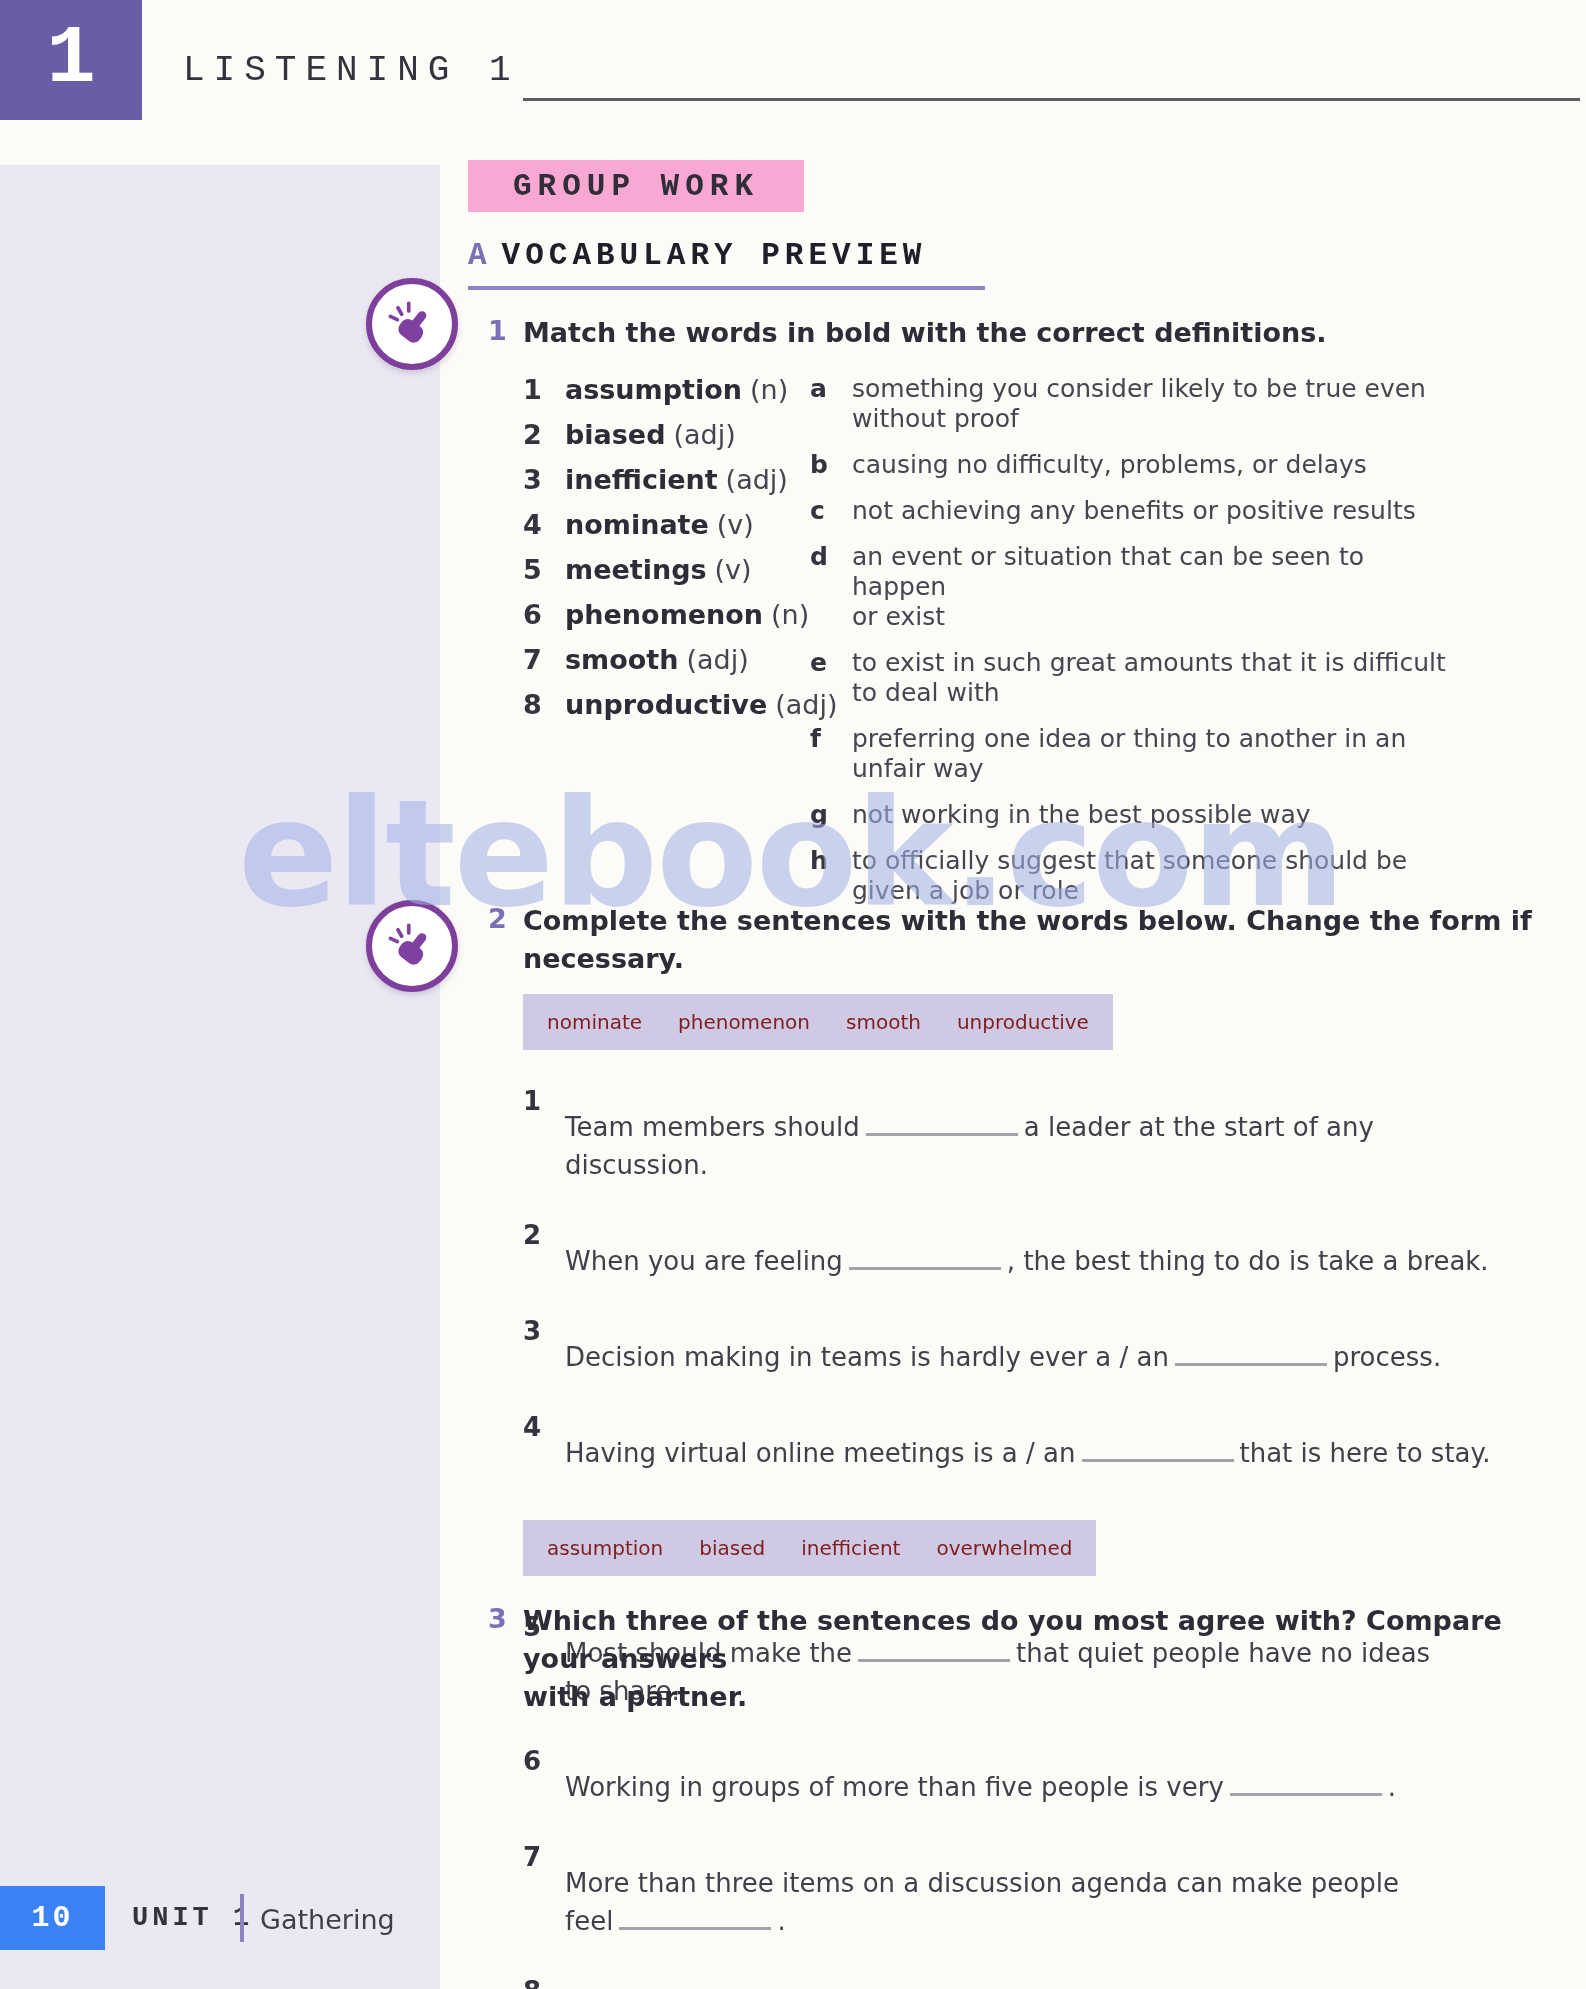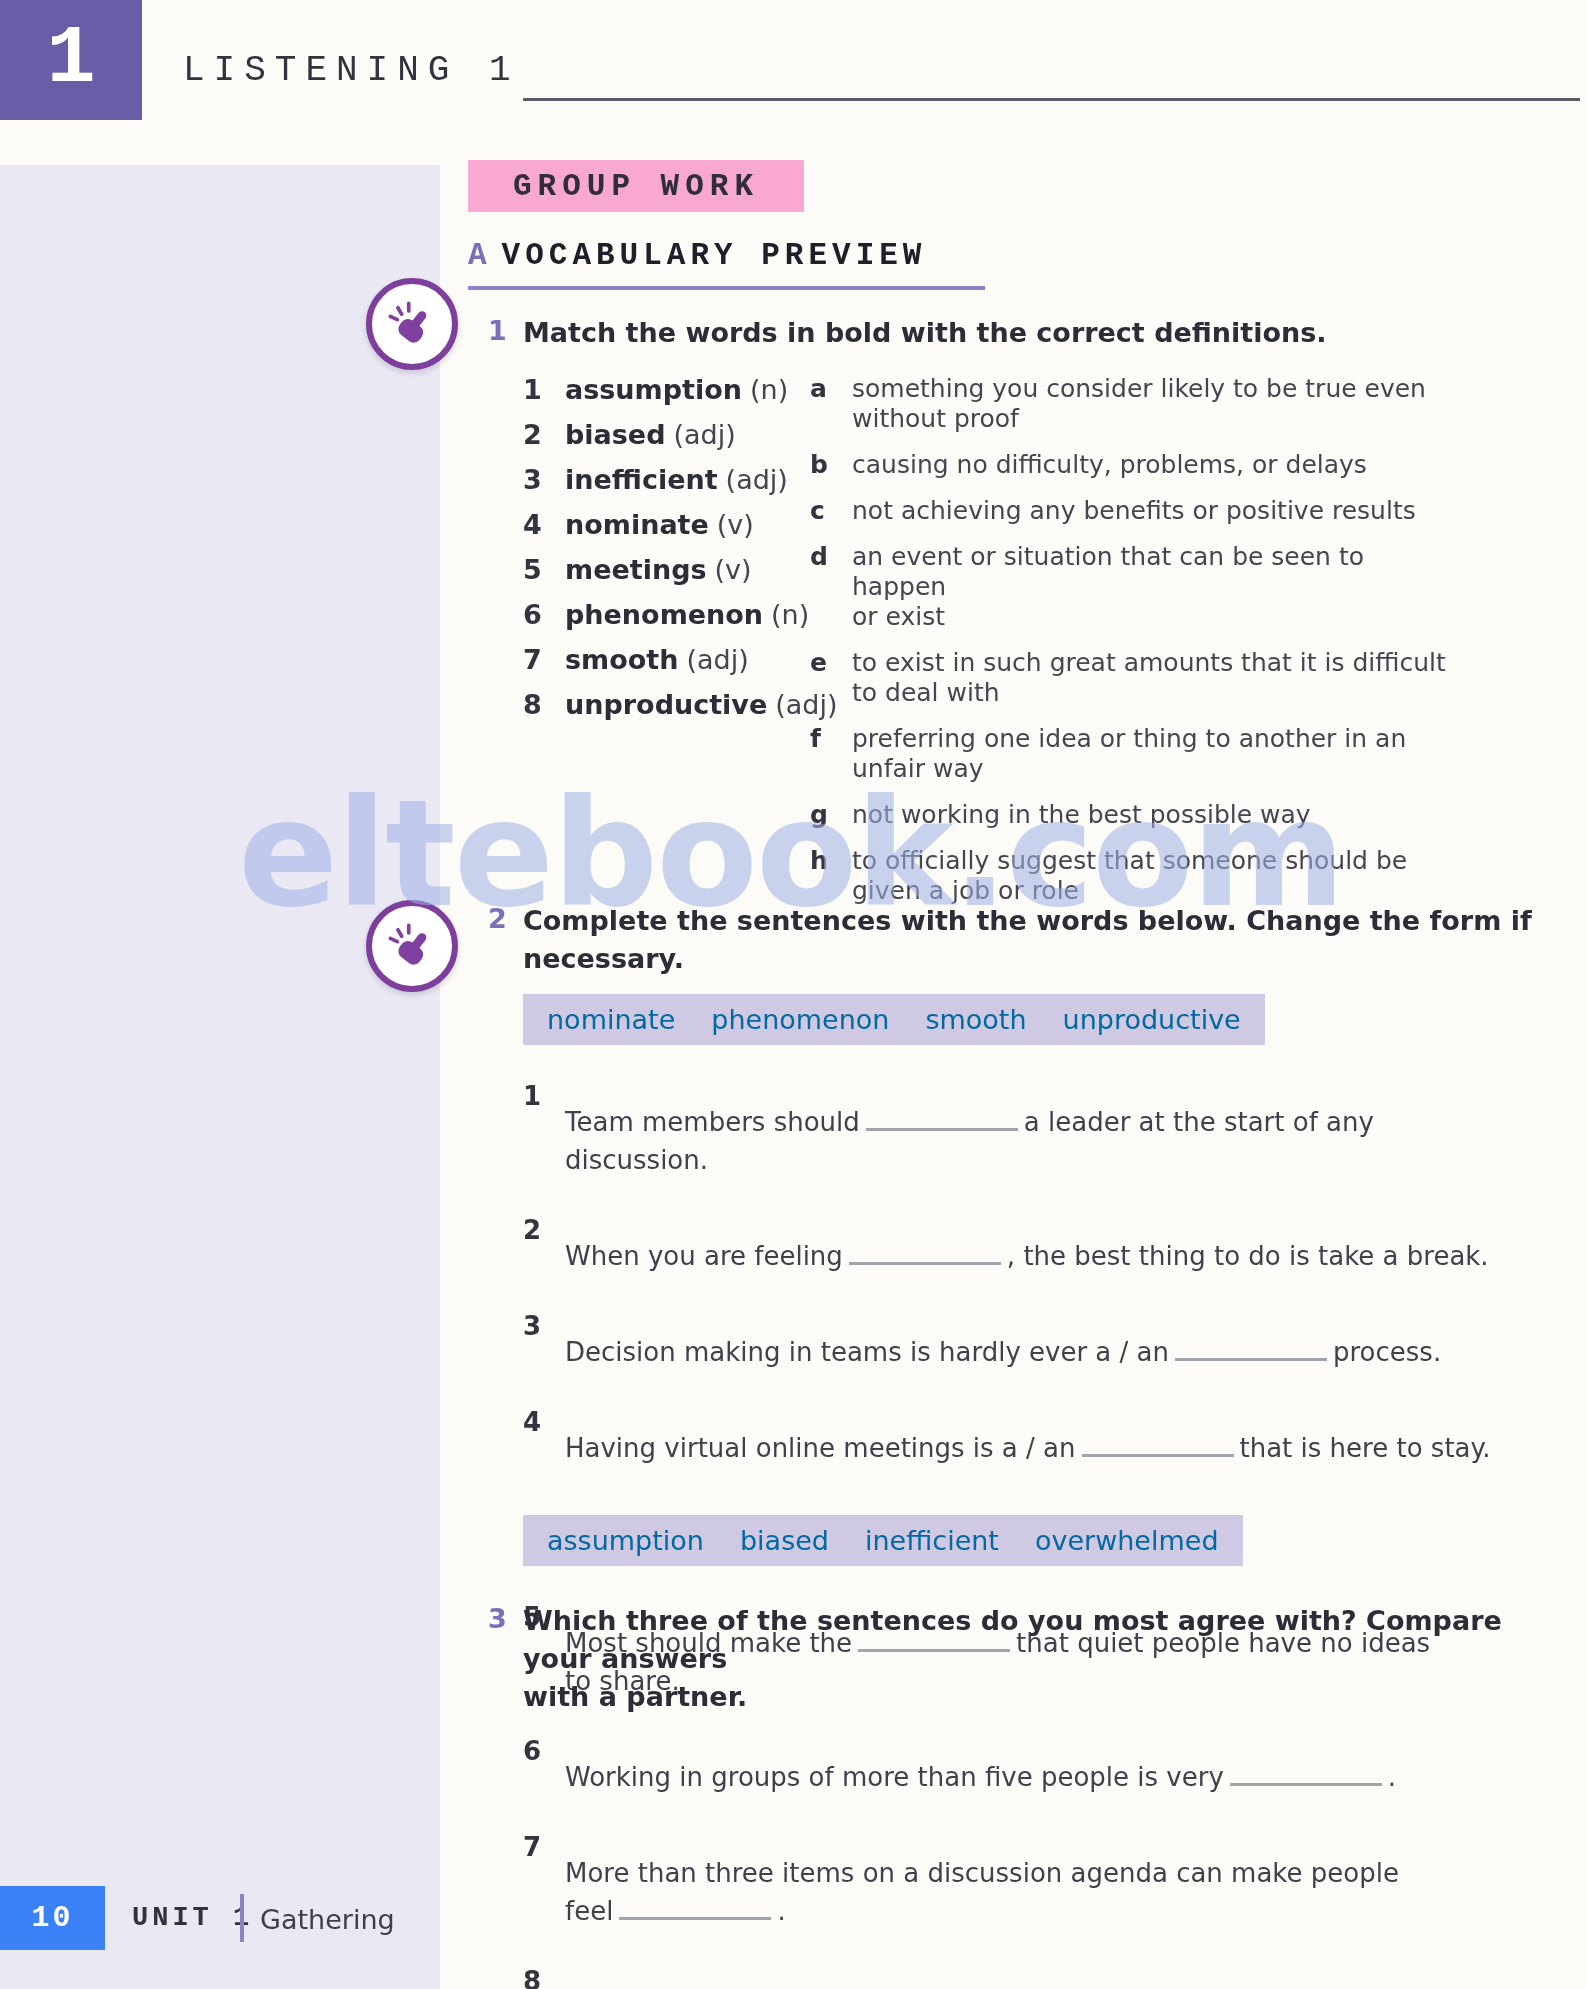--- a/index.html
+++ b/index.html
@@ -89,21 +89,21 @@
   .word-num{flex:none;width:42px;font-weight:700;font-size:27px;color:#34333e;}
   .word-term{font-weight:700;font-size:27px;color:#2d2c37;white-space:nowrap;}
   .word-pos{font-weight:400;font-size:27px;color:#46454f;margin-left:8px;}
   .defs-col{flex:none;width:650px;}
   .def-row{display:flex;margin-bottom:16px;}
   .def-letter{flex:none;width:42px;font-weight:700;font-size:25px;color:#34333e;line-height:30px;}
   .def-text{width:595px;font-size:25px;line-height:30px;color:#46454f;white-space:pre-line;}
   
   .word-bank{
     display:inline-block;margin:16px 0 10px 35px;background:#cfc9e4;
-    padding:10px 24px;font-size:27px;color:#0369a1;
+    padding:16px 24px;font-size:20px;color:#7f1d1d;
   }
   .word-bank .bank-word{margin-right:36px;}
   .word-bank .bank-word:last-child{margin-right:0;}
   .sentences{margin-top:22px;}
   .sent-row{display:flex;margin-bottom:6px;}
   .sent-num{flex:none;width:42px;margin-left:35px;font-weight:700;font-size:26px;color:#34333e;line-height:38px;}
   .sent-p{font-size:26px;line-height:38px;color:#413f4a;width:976px;}
   .sent-t{white-space:pre-line;}
   .blank{
     display:inline-block;width:152px;height:20px;margin:0 6px;

